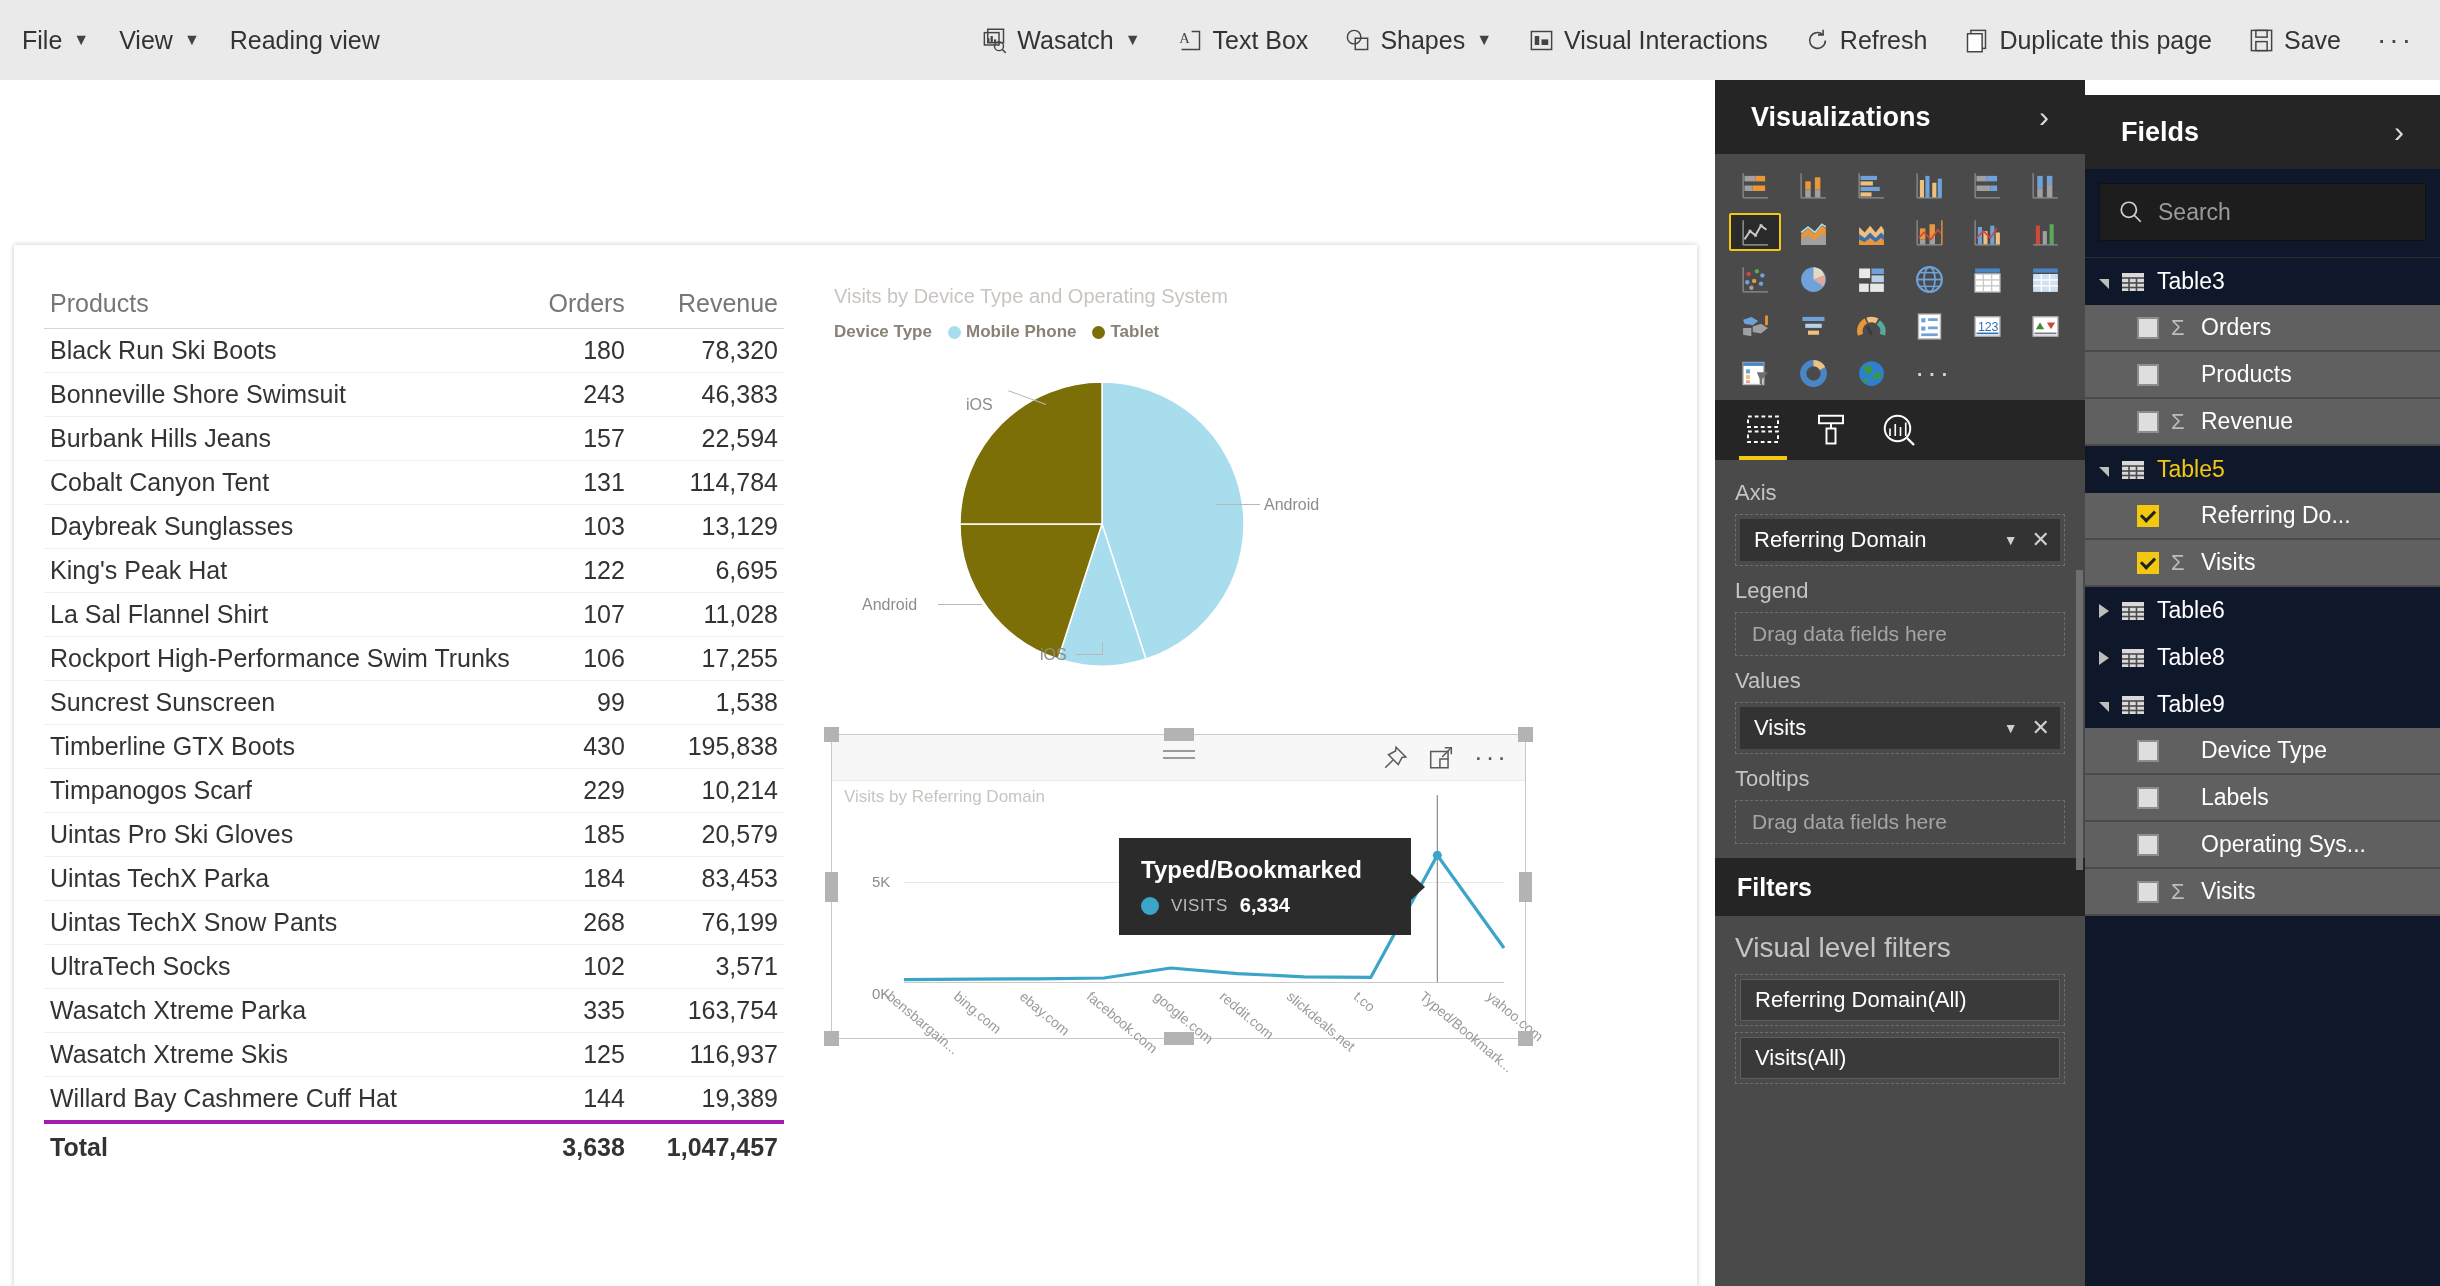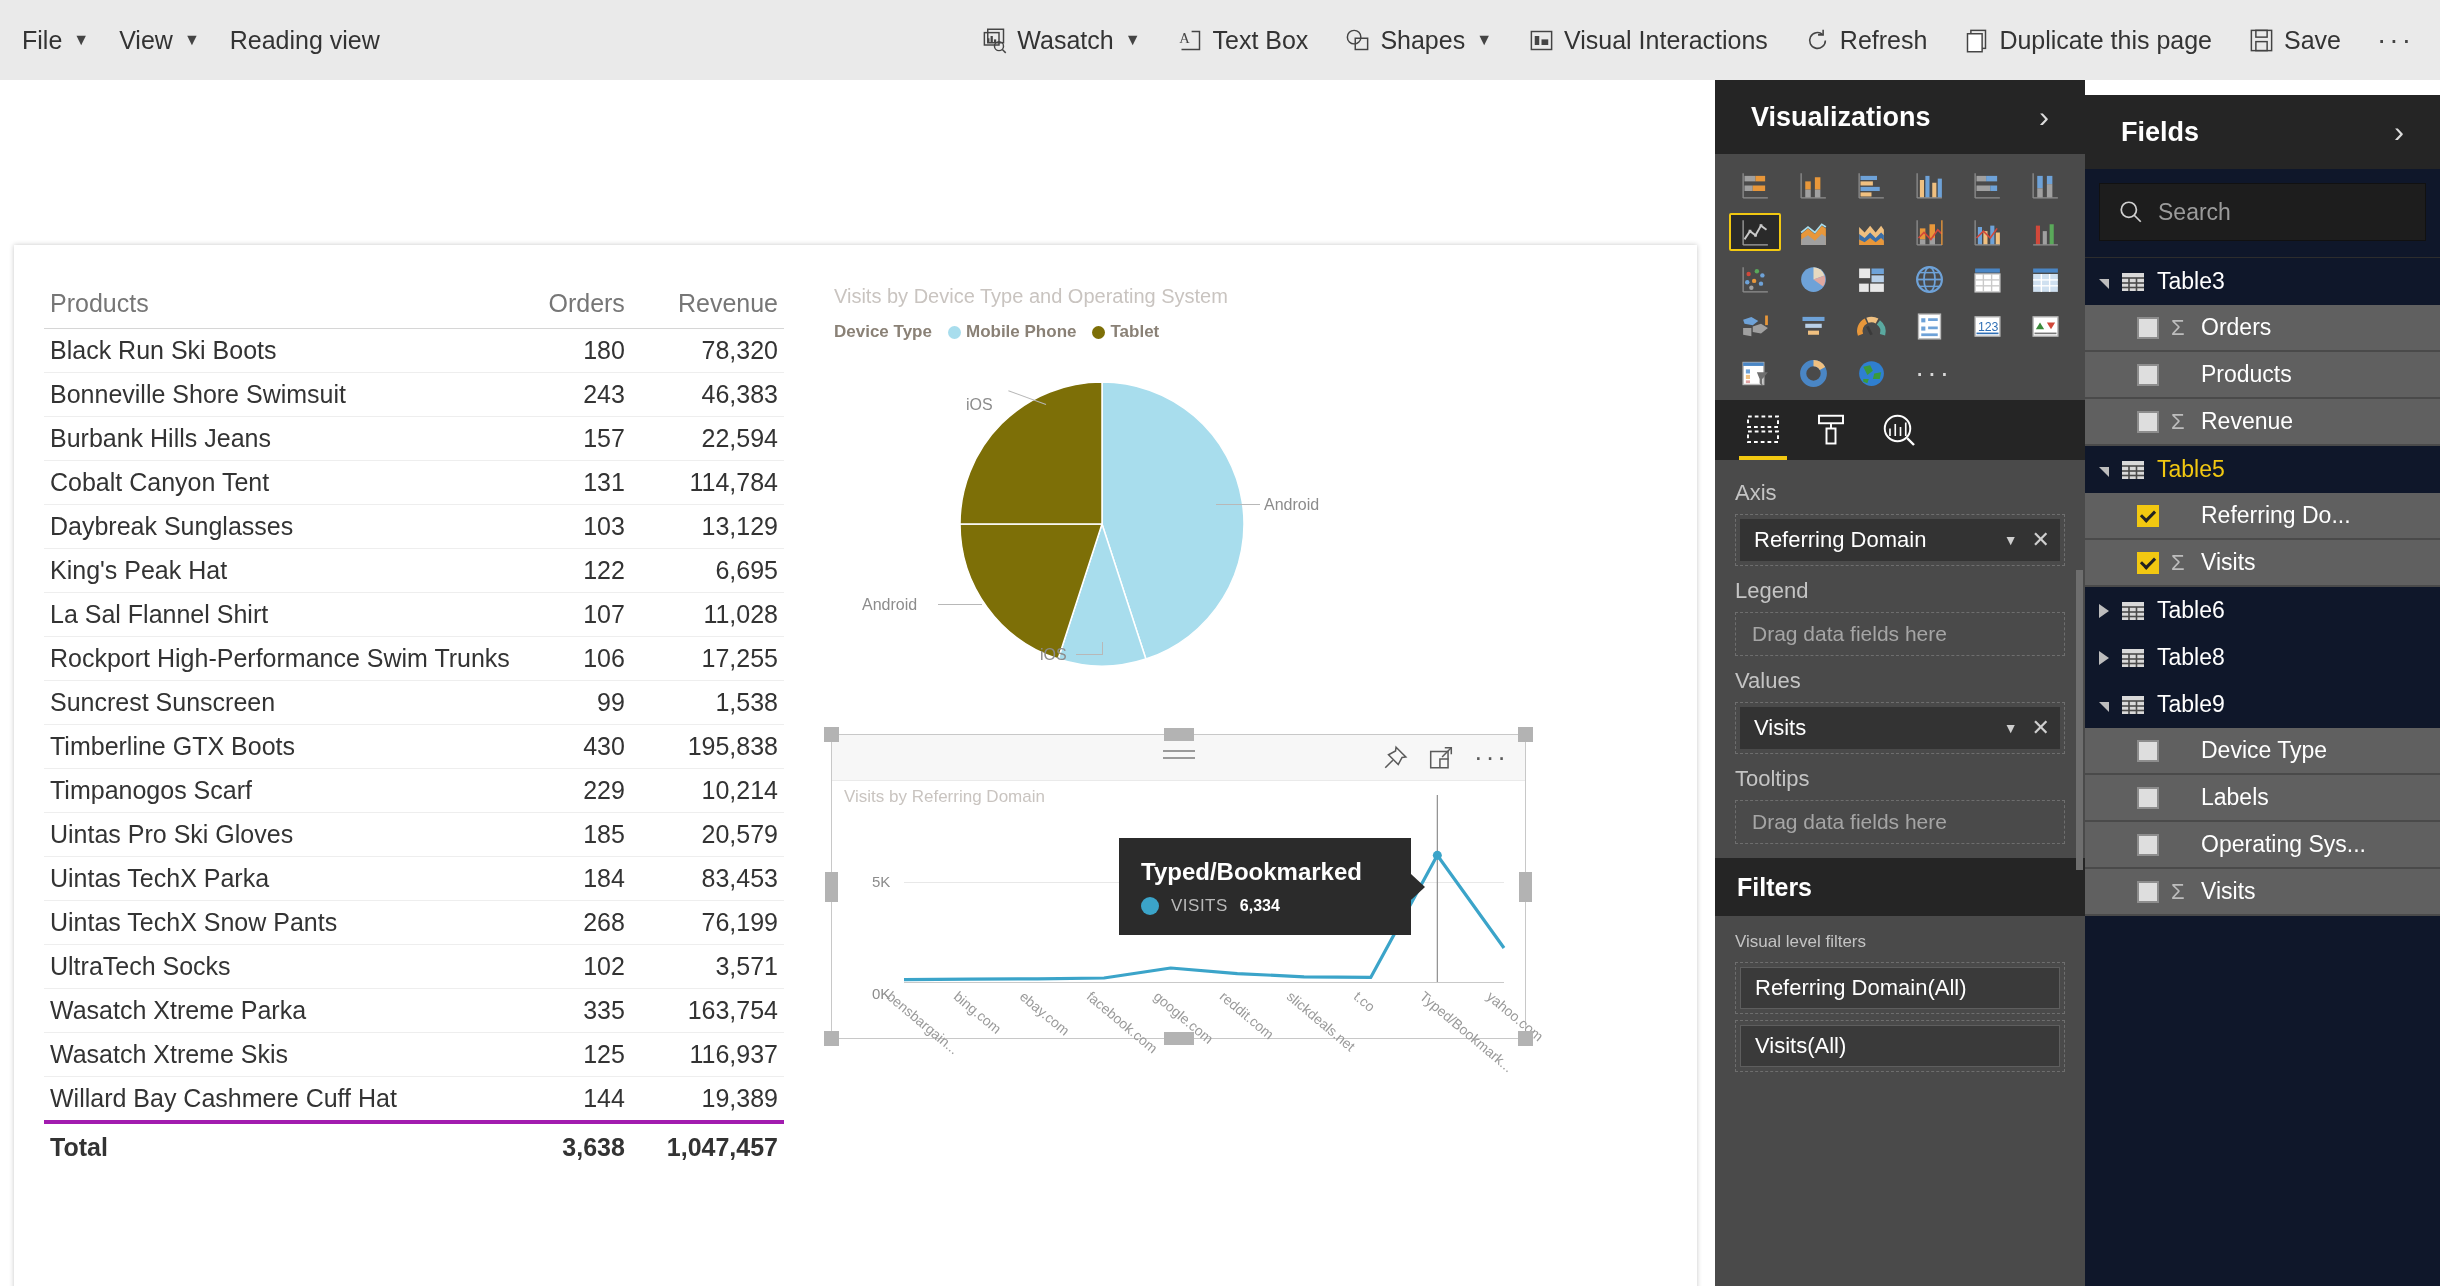--- a/index.html
+++ b/index.html
@@ -101,21 +101,21 @@
   #tooltip {
     position: absolute; left: 287px; top: 57px; width: 292px; height: 97px;
     background: #2b2b2b; z-index: 40;
     display: flex; flex-direction: column; justify-content: center;
     padding-left: 22px;
   }
   #tt-title { font-size: 24px; font-weight: bold; color: #fff; margin-bottom: 10px; }
   #tt-row { display: flex; align-items: center; gap: 12px; }
   #tt-dot { width: 18px; height: 18px; border-radius: 50%; background: #3ba4c9; }
   #tt-label { font-size: 17px; color: #b9b9b9; letter-spacing: 0.5px; }
-  #tt-value { font-size: 16px; font-weight: bold; color: #fff; }
+  #tt-value { font-size: 20px; font-weight: bold; color: #fff; }
   #tt-arrow {
     position: absolute; left: 579px; top: 93px; width: 0; height: 0;
     border-top: 13px solid transparent; border-bottom: 13px solid transparent;
     border-left: 14px solid #2b2b2b; z-index: 40;
   }
 
   
   #viz-pane {
     position: absolute; left: 1715px; top: 80px; width: 370px; height: 1206px;
     background: #4a4a4a; color: #e6e6e6;
@@ -159,21 +159,21 @@
     padding: 0 10px 0 14px; font-size: 22px; color: #ffffff;
   }
   .chip .cname { flex: 1; white-space: nowrap; overflow: hidden; }
   .chip .cdd { font-size: 14px; color: #cfcfcf; margin-right: 14px; }
   .chip .cx  { font-size: 22px; color: #cfcfcf; }
   #filters-head {
     margin-top: 14px; height: 58px; background: #252525; display: flex; align-items: center;
     padding: 0 22px; font-size: 25px; font-weight: bold; color: #fff;
   }
   #filters-body { padding: 0 20px; }
-  .flt-label { font-size: 17px; color: #c4c4c4; margin: 16px 0 10px 0; }
+  .flt-label { font-size: 28px; color: #c4c4c4; margin: 16px 0 10px 0; }
   .flt-box { border: 1px dashed #6e6e6e; padding: 4px; margin-bottom: 6px; }
   .flt-chip {
     background: #3a3a3a; border: 1px solid #5e5e5e; height: 42px;
     display: flex; align-items: center; padding-left: 14px;
     font-size: 22px; color: #ffffff;
   }
   #viz-scrollbar { position: absolute; right: 2px; top: 490px; width: 7px; height: 300px; background: #6e6e6e; }
 
   
   #fields-pane {

